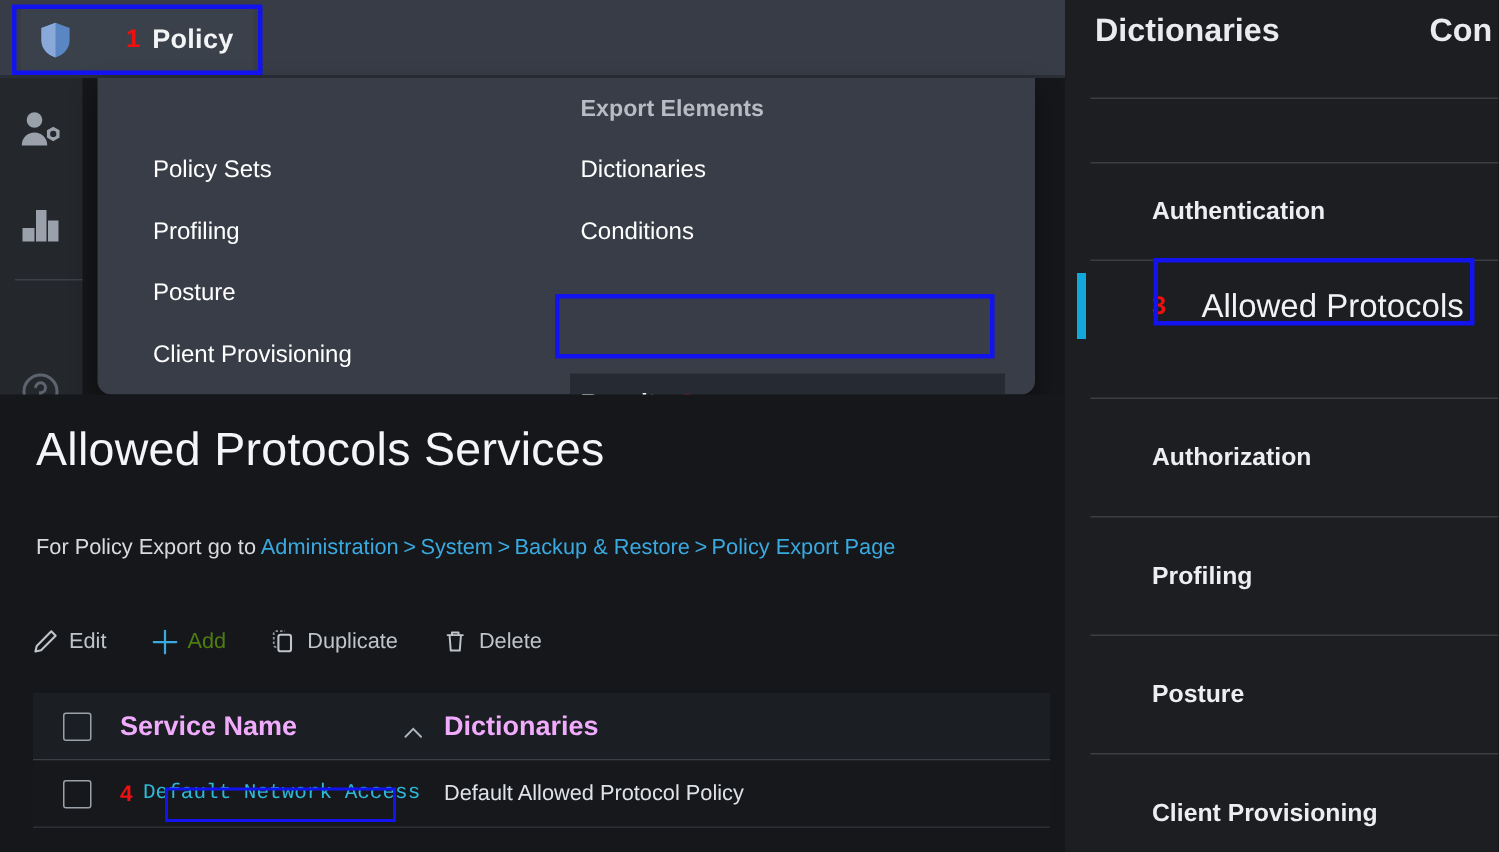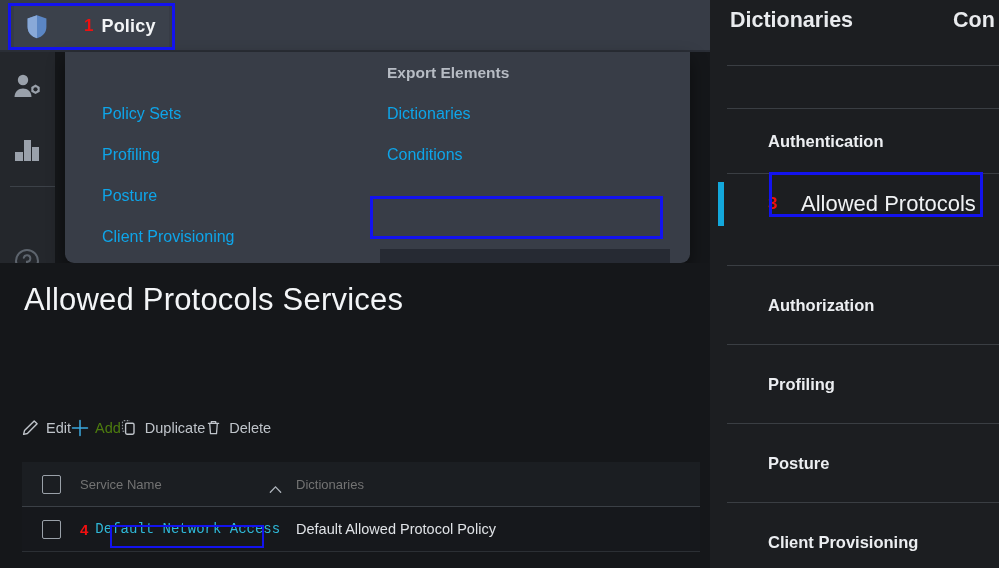--- a/index.html
+++ b/index.html
@@ -54,21 +54,21 @@
     box-shadow: 0 8px 18px rgba(0,0,0,.45);
   }
   .dd-col { position: absolute; top: 0; }
   .dd-col.left { left: 37px; }
   .dd-col.right { left: 322px; }
   .dd-head {
     color: #b7bcc4; font-size: 15.5px; font-weight: 700;
     height: 41px; display: flex; align-items: center; padding-left: 0;
   }
   .dd-item {
-    color: #0ea5e9; font-size: 16px; height: 41px;
+    color: #ffffff; font-size: 16px; height: 41px;
     display: flex; align-items: center; cursor: default;
   }
   .dd-item.spacer-top { margin-top: 41px; }
   .dd-row-sel {
     position: absolute; left: 315px; top: 197px; width: 290px; height: 41px;
     background: #262a33; display: flex; align-items: center;
     padding: 0 14px 0 7px;
   }
   .dd-row-sel .lbl { color: #ffffff; font-size: 16.5px; font-weight: 700; }
   .dd-row-sel .num { color: #f01010; font-size: 16px; font-weight: 700; margin-left: 7px; }
@@ -85,21 +85,21 @@
   }
   .breadcrumb {
     position: absolute; left: 24px; top: 94px;
     font-size: 14.5px; color: #d8dadd; white-space: nowrap;
   }
   .breadcrumb .lnk { color: #3aa9e0; }
   .breadcrumb .sep { color: #3aa9e0; padding: 0 3px; }
 
   .toolbar {
     position: absolute; left: 22px; top: 156px;
-    display: flex; align-items: center; 
+    display: flex; align-items: center; gap: 30px;
   }
   .tb-btn { display: flex; align-items: center; gap: 7px; cursor: pointer; }
   .tb-btn .ic { width: 17px; height: 17px; display: block; }
   .tb-btn .tx { font-size: 14.5px; }
   .tb-edit .tx, .tb-dup .tx, .tb-del .tx { color: #bfc4ca; }
   .tb-add .tx { color: #4d7c0f; }
 
   .table { position: absolute; left: 22px; top: 199px; width: 678px; }
   .thead {
     height: 45px; display: flex; align-items: center;
@@ -109,21 +109,21 @@
     height: 45px; display: flex; align-items: center;
     background: #16181c; border-bottom: 1px solid #2b2f34;
   }
   .cb-cell { width: 58px; display: flex; justify-content: center; }
   .cbox {
     width: 19px; height: 19px; border: 1.6px solid #9aa1a9;
     border-radius: 2px; background: transparent;
   }
   .col-name { width: 216px; display: flex; align-items: center; position: relative; }
   .col-desc { flex: 1; }
-  .th-txt { color: #737373; font-size: 13px; font-weight: 400; }
+  .th-txt { color: #f0abfc; font-size: 18px; font-weight: 700; }
   .sort-caret { position: absolute; right: 14px; width: 13px; height: 9px; }
   .row-num { color: #f01010; font-size: 15px; font-weight: 700; margin-right: 7px; }
   .row-link { color: #2fb8d8; font-size: 14px; font-family: Liberation Mono, monospace; }
   .row-desc { color: #dfe2e6; font-size: 14.5px; }
 
   
   .rightpanel {
     position: absolute; left: 710px; top: 0; width: 289px; height: 568px;
     background: #1c1e21;
   }
@@ -230,20 +230,23 @@
           <path d="M2 10.2l4.8 4.8L17 4.3" fill="none" stroke="#3aa9e0" stroke-width="2.1" stroke-linecap="round" stroke-linejoin="round"></path>
         </svg>
       </span>
     </div>
   </div>
 
   <div class="main">
 
     <div class="page-title">Allowed Protocols Services</div>
 
+    <div class="breadcrumb">
+      <span>For Policy Export go to </span><span class="lnk">Administration</span><span class="sep">&gt;</span><span class="lnk">System</span><span class="sep">&gt;</span><span class="lnk">Backup &amp; Restore</span><span class="sep">&gt;</span><span class="lnk">Policy Export Page</span>
+    </div>
 
     <div class="toolbar">
       <div class="tb-btn tb-edit">
         <span class="ic">
           <svg width="17" height="17" viewBox="0 0 17 17">
             <path d="M12.2 1.9l2.9 2.9L5.4 14.5 1.6 15.4l.9-3.8z" fill="none" stroke="#bfc4ca" stroke-width="1.4" stroke-linejoin="round"></path>
           </svg>
         </span>
         <span class="tx">Edit</span>
       </div>

